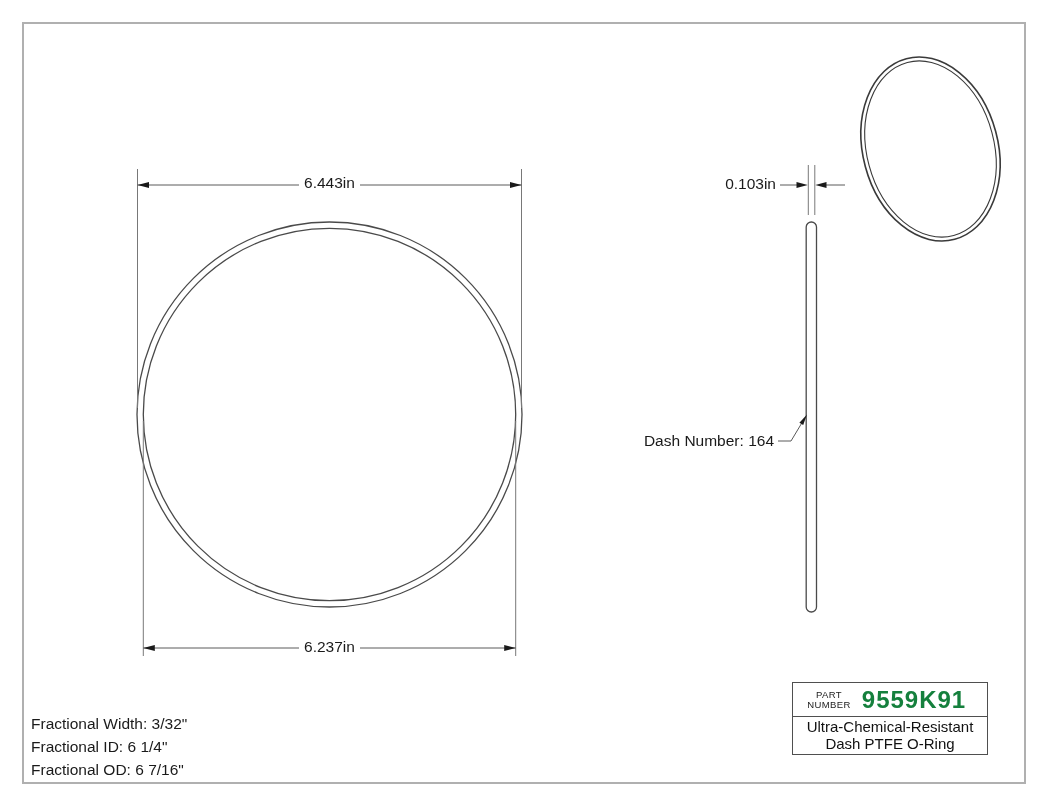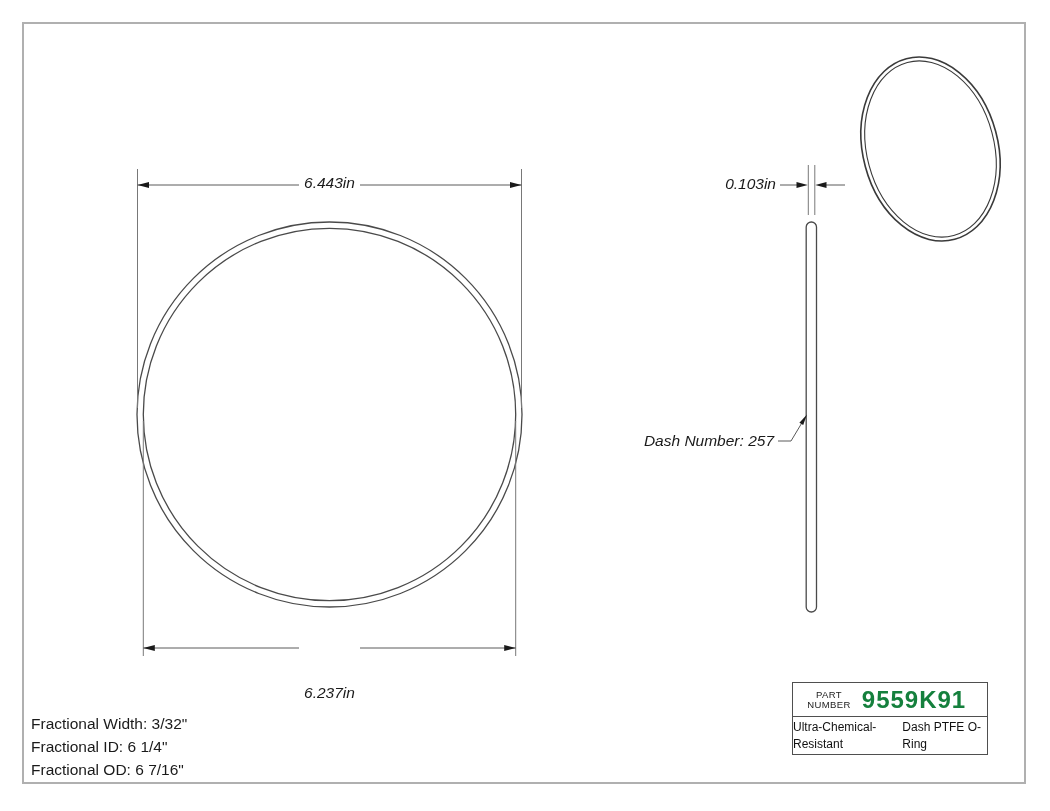--- a/index.html
+++ b/index.html
@@ -14,35 +14,35 @@
   .page-border{position:absolute;left:22px;top:22px;width:1004px;height:762px;
     border:2px solid var(--page-border);box-sizing:border-box;}
   svg.drawing{position:absolute;left:0;top:0;width:1050px;height:811px;}
   .geo{stroke:var(--line);stroke-width:1.3;fill:none;}
   .geo-thick{stroke:#3a3a3a;stroke-width:1.6;fill:none;}
   .geo-thin{stroke:#3a3a3a;stroke-width:1.1;fill:none;}
   .ext{stroke:var(--dim-line);stroke-width:1;fill:none;}
   .dimseg{stroke:#5a5a5a;stroke-width:1;fill:none;}
   .arrow{fill:var(--text);stroke:none;}
   .label{position:absolute;font-size:15.5px;line-height:18px;color:var(--text);
-    background:#fff;padding:0 3px;white-space:nowrap;font-style:italic;}
+    background:#fff;padding:0 3px;white-space:nowrap;}
   .label.centered{transform:translate(-50%,-50%);}
   .label.right-anchored{transform:translate(-100%,-50%);}
   .specs{position:absolute;left:31px;top:712px;font-size:15.5px;line-height:23px;
     color:var(--text);white-space:nowrap;}
   .title-block{position:absolute;left:792px;top:682px;width:196px;height:73px;
     border:1.4px solid #4f4f4f;box-sizing:border-box;background:#fff;}
   .tb-row1{height:34px;border-bottom:1.4px solid #4f4f4f;box-sizing:border-box;
     display:flex;align-items:center;}
   .tb-part-label{width:62px;padding-left:10px;font-size:9.5px;line-height:10px;
     letter-spacing:0.4px;color:#222;text-align:center;box-sizing:border-box;}
   .tb-part-number{flex:1;text-align:center;font-size:24px;font-weight:bold;
     letter-spacing:1px;color:#15803d;padding-right:14px;}
-  .tb-row2{height:37px;display:flex;flex-direction:row;justify-content:center;
-    align-items:center;font-size:12px;line-height:16.5px;color:#111;}
+  .tb-row2{height:37px;display:flex;flex-direction:column;justify-content:center;
+    align-items:center;font-size:15px;line-height:16.5px;color:#111;}
 </style>
 </head>
 <body>
 
 <div class="stage">
 
   <div class="page-border"></div>
 
   <svg class="drawing" viewBox="0 0 1050 811" xmlns="http://www.w3.org/2000/svg">
 
@@ -88,25 +88,25 @@
     </g>
 
     <g transform="translate(930.5,149) rotate(-15)">
       <ellipse class="geo-thick" cx="0" cy="0" rx="67.5" ry="93.5"></ellipse>
       <ellipse class="geo-thin" cx="0" cy="0" rx="63.6" ry="89.6"></ellipse>
     </g>
   </svg>
 
   <div class="label centered" style="left:329.5px;top:183px;">6.443in</div>
 
-  <div class="label centered" style="left:329.5px;top:646.5px;margin-top:46px;">6.237in</div>
+  <div class="label centered" style="left:329.5px;top:646.5px;">6.237in</div>
 
   <div class="label right-anchored" style="left:779px;top:184px;text-align:right;">0.103in</div>
 
-  <div class="label right-anchored" style="left:777px;top:440.5px;">Dash Number: 257</div>
+  <div class="label right-anchored" style="left:777px;top:440.5px;">Dash Number: 164</div>
 
   <div class="specs">
     <div>Fractional Width: 3/32"</div>
     <div>Fractional ID: 6 1/4"</div>
     <div>Fractional OD: 6 7/16"</div>
   </div>
 
   <div class="title-block">
     <div class="tb-row1">
       <div class="tb-part-label">

